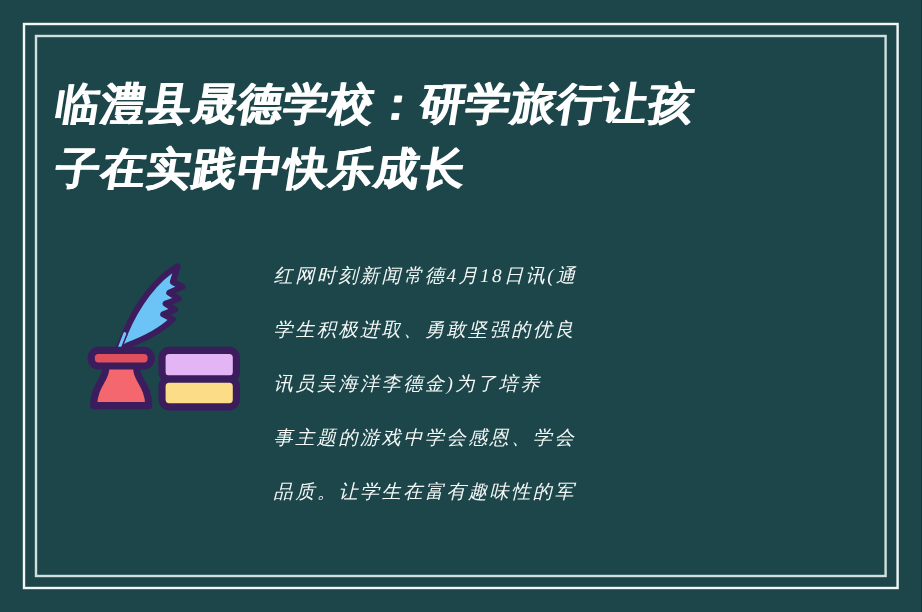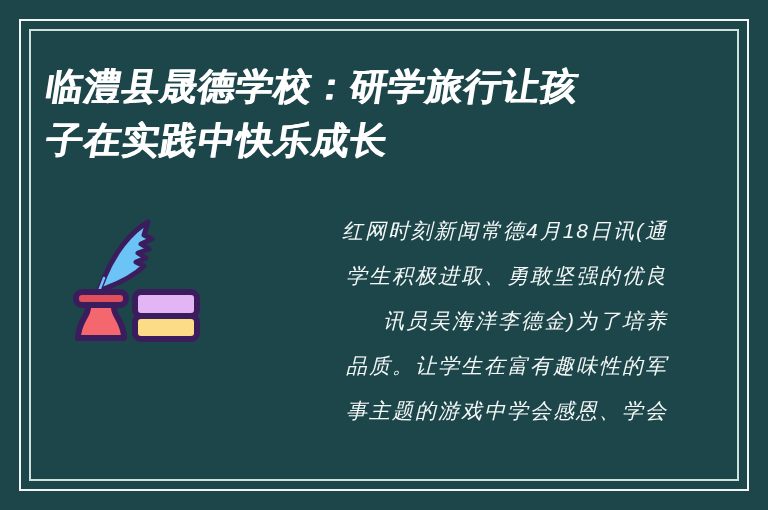--- a/index.html
+++ b/index.html
@@ -72,28 +72,27 @@
 
   
   .body-block {
     position: absolute;
     left: 228px;
     top: 208px;
     width: 440px;
   }
   .body-line {
     color: #f4f8f7;
-    font-size: 21px;
+    font-size: 16px;
     line-height: 45px;
     letter-spacing: 2px;
     white-space: nowrap;
-    font-family: Liberation Sans, sans-serif;
+    font-family: Liberation Serif, serif;
     font-style: italic;
     font-weight: 400;
-    text-align: right;
   }
 </style>
 </head>
 <body>
 
 <div id="stage">
 
   <div class="frame-outer"></div>
   <div class="frame-inner"></div>
 
@@ -120,17 +119,17 @@
         <rect x="79" y="76" width="62" height="24" rx="6" fill="#E4B5F5" stroke="#3B1D5E" stroke-width="6"></rect>
         <rect x="79" y="100" width="62" height="23" rx="6" fill="#FCDC87" stroke="#3B1D5E" stroke-width="6"></rect>
       </g>
     </svg>
   </div>
 
   <div class="body-block">
     <div class="body-line">红网时刻新闻常德4月18日讯(通</div>
     <div class="body-line">学生积极进取、勇敢坚强的优良</div>
     <div class="body-line">讯员吴海洋李德金)为了培养</div>
+    <div class="body-line">事主题的游戏中学会感恩、学会</div>
     <div class="body-line">品质。让学生在富有趣味性的军</div>
-    <div class="body-line">事主题的游戏中学会感恩、学会</div>
   </div>
 
 </div>
 
 </body></html>

